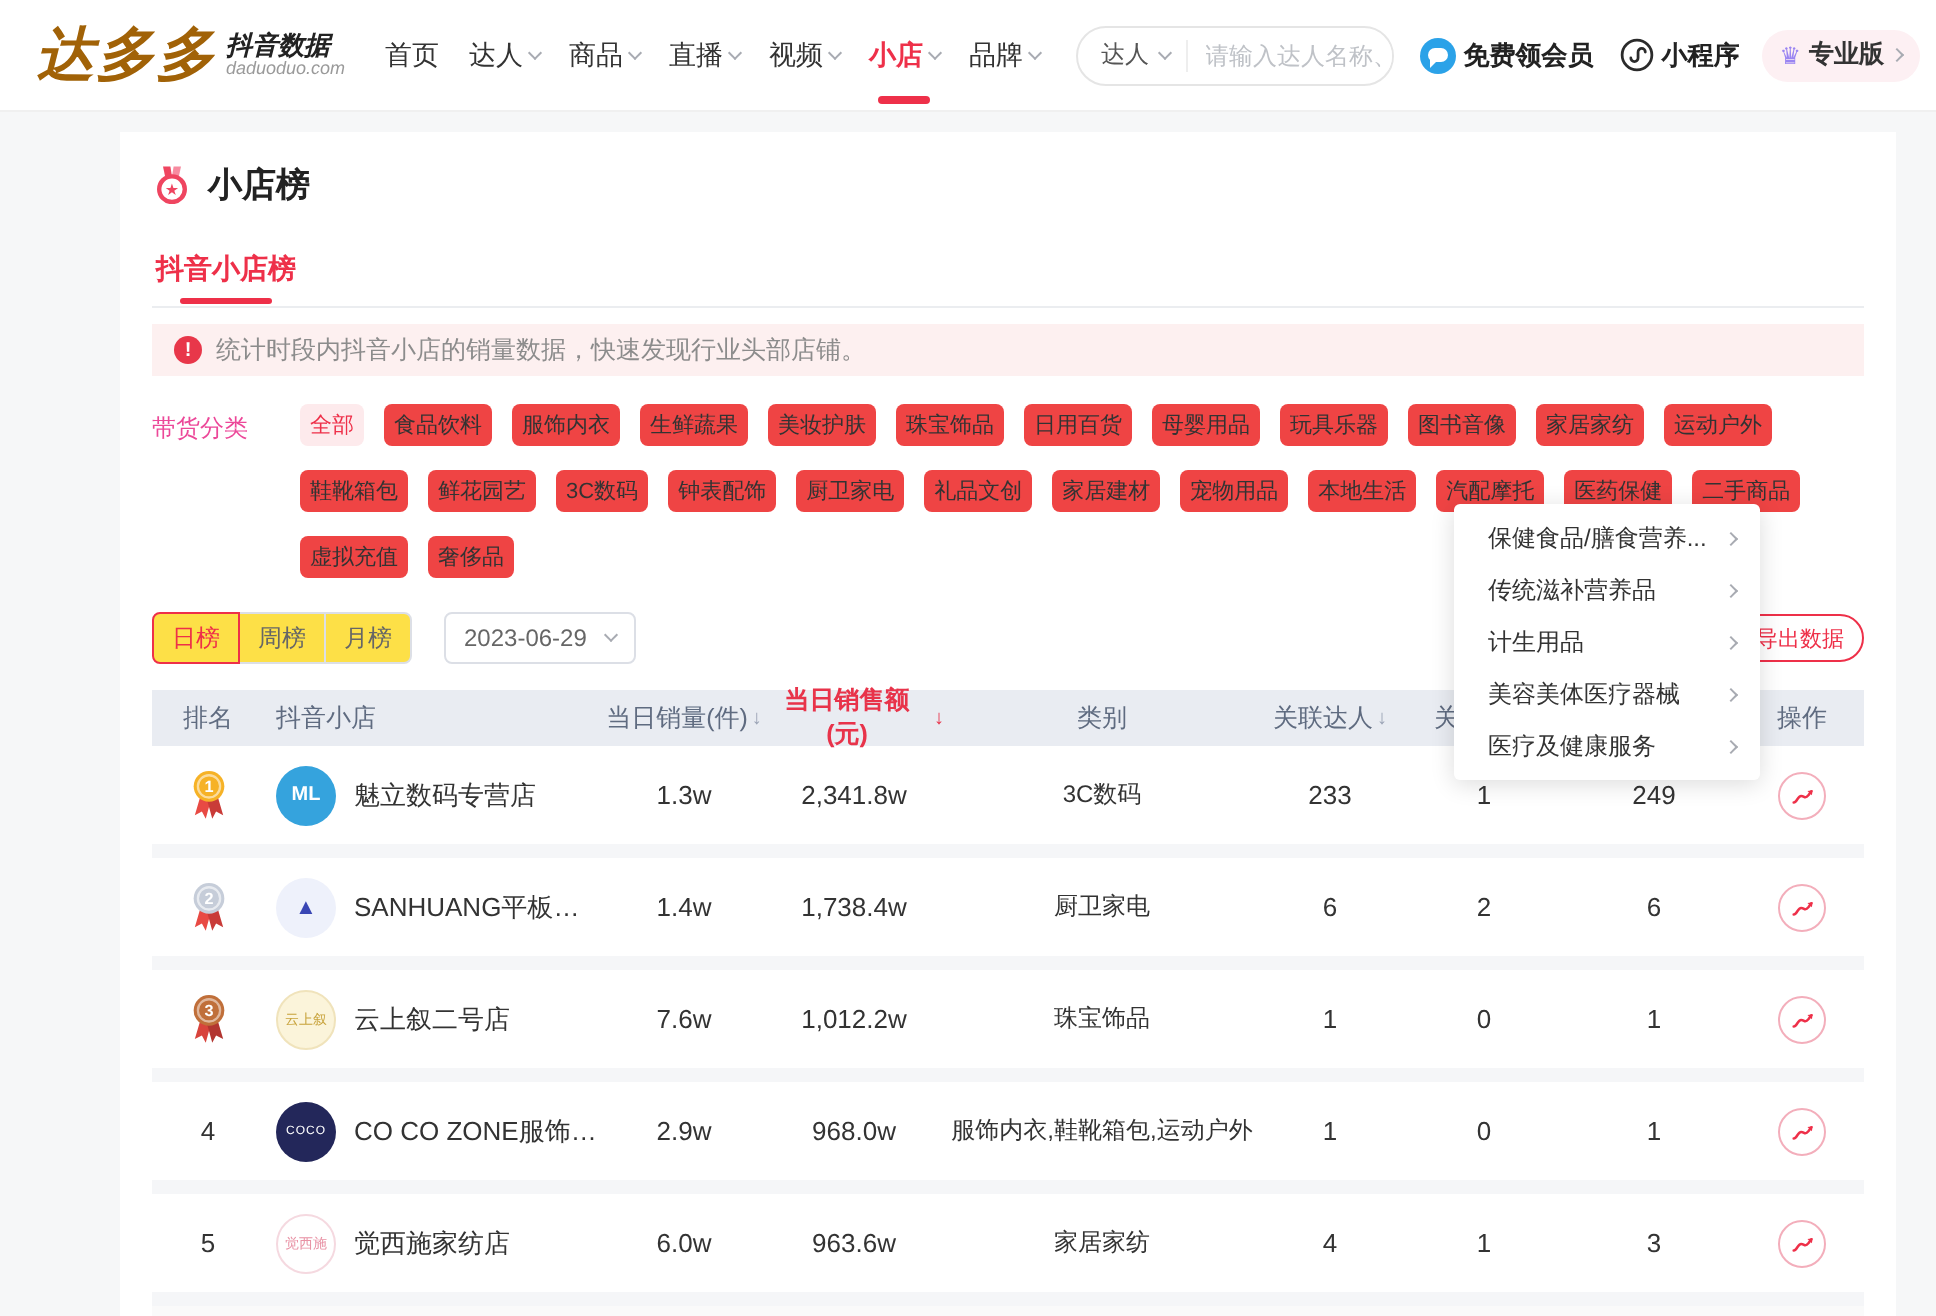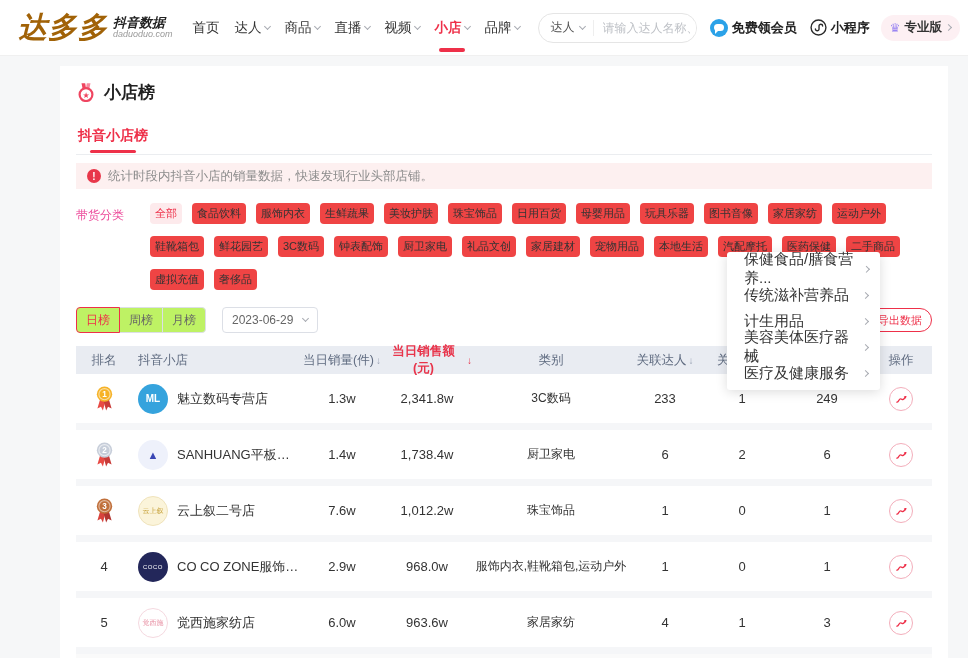--- a/index.html
+++ b/index.html
@@ -58,21 +58,21 @@
 
   .filters { display:flex; margin-top:14px; }
   .filter-label { width:58px; flex:none; font-size:12px; color:#ec4899; padding-top:4px; }
   .pill-rows { display:flex; flex-direction:column; gap:12px; margin-left:16px; }
   .pill-row { display:flex; gap:10px; }
   .pill { background:#ef4444; border-radius:4px; padding:3px 5px; font-size:11px; color:#333; cursor:pointer; white-space:nowrap; }
   .pill.active { background:#fdeaec; color:#ee3049; }
 
   .controls { display:flex; align-items:center; margin-top:16px; height:28px; }
   .pbtn { min-width:43px; height:26px; line-height:24px; text-align:center; padding:0 9px; font-size:12px;
-    color:#666; background:#bef264; border:1px solid #dcdfe6; cursor:pointer; }
+    color:#666; background:#fde047; border:1px solid #dcdfe6; cursor:pointer; }
   .pbtn + .pbtn { margin-left:-1px; }
   .pbtn:first-child { border-radius:4px 0 0 4px; }
   .pbtn:last-child  { border-radius:0 4px 4px 0; }
   .pbtn.active { border-color:#ee3049; color:#ee3049; position:relative; z-index:1; }
   .date-select { margin-left:16px; width:96px; height:26px; border:1px solid #dcdfe6; border-radius:4px;
     display:flex; align-items:center; justify-content:space-between; padding:0 9px; font-size:12px; color:#666; cursor:pointer; background:#fff; }
   .export-btn { margin-left:auto; height:24px; display:flex; align-items:center; gap:3px; background:#fff;
     border:1px solid #ee3049; border-radius:13px; color:#ee3049; font-size:11px; padding:0 9px; cursor:pointer; }
   .export-icon { font-size:12px; line-height:1; }
 
@@ -100,21 +100,21 @@
   .shop-name { white-space:nowrap; overflow:hidden; text-overflow:ellipsis; max-width:122px; cursor:pointer; }
   .cat { font-size:12px; }
   .rank-num { font-size:13px; color:#333; }
   .action-btn { width:24px; height:24px; border-radius:50%; border:1px solid #f3aebb; display:flex;
     align-items:center; justify-content:center; cursor:pointer; background:#fff; }
 
   
   .submenu { position:absolute; left:727px; top:252px; width:153px; background:#fff; z-index:30;
     box-shadow:0 2px 12px rgba(0,0,0,.14); border-radius:3px; padding:4px 0; }
   .menu-item { height:26px; display:flex; align-items:center; justify-content:space-between;
-    padding:0 12px 0 17px; font-size:15px; color:#333; cursor:pointer; }
+    padding:0 12px 0 17px; font-size:12px; color:#333; cursor:pointer; }
 </style>
 </head>
 <body>
 
 <header class="topbar">
   <div class="logo">
     <span class="logo-main">达多多</span>
     <span class="logo-side">
       <span class="logo-sub">抖音数据</span>
       <span class="logo-domain">daduoduo.com</span>

